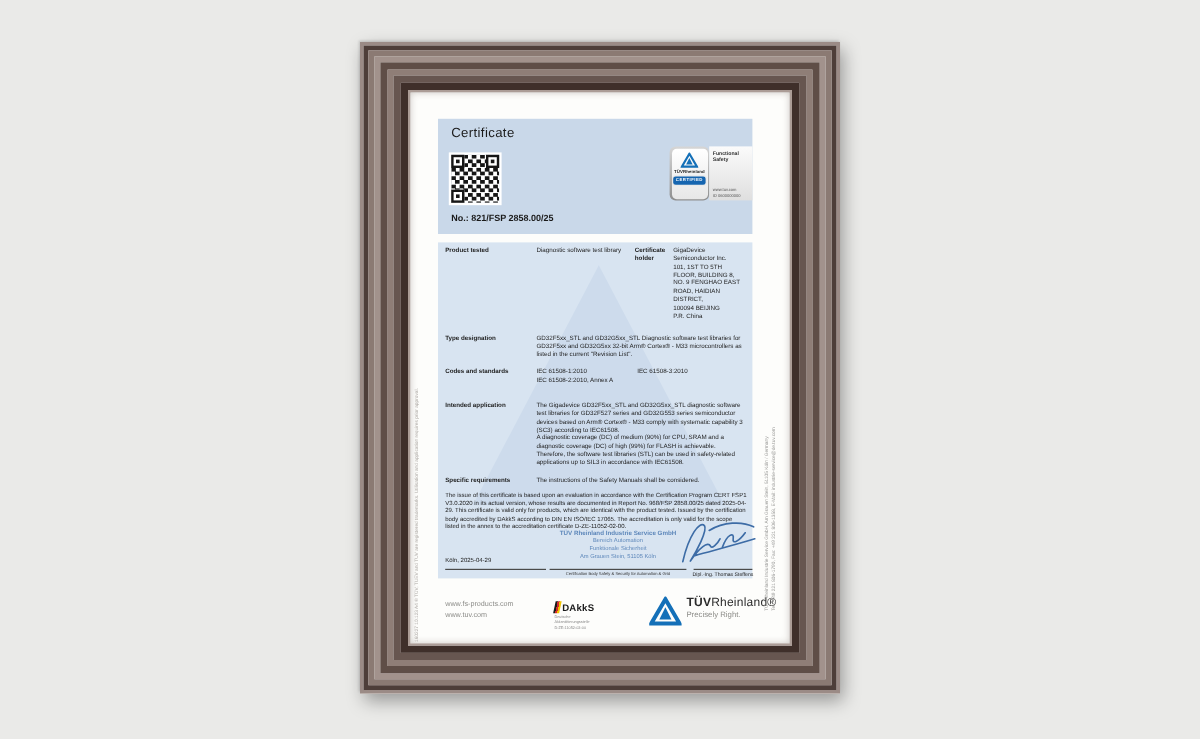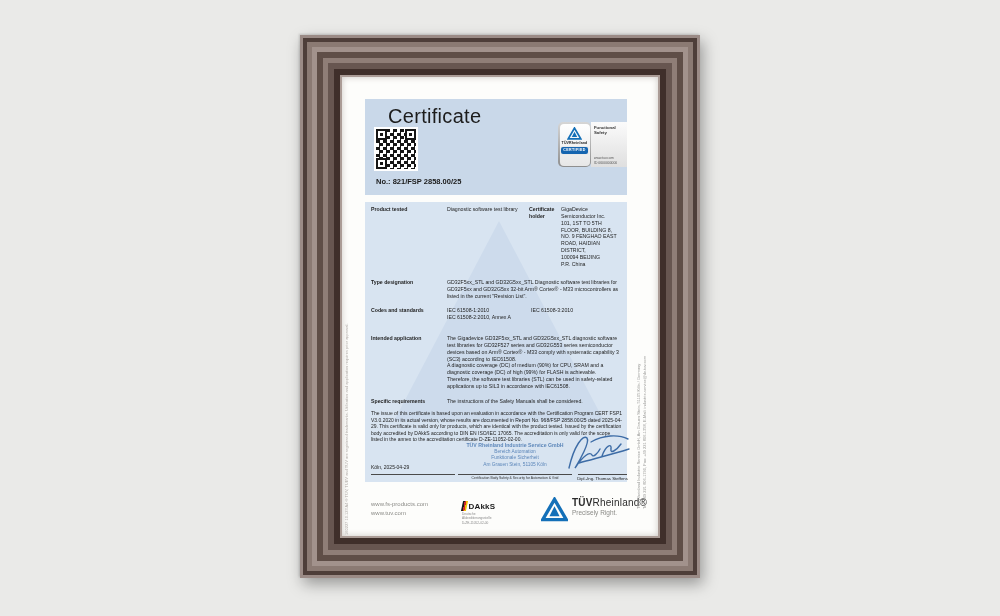--- a/index.html
+++ b/index.html
@@ -17,21 +17,21 @@
            box-shadow:inset 0 0 6px rgba(60,40,30,.25); overflow:hidden; }
 
   .panel { position:absolute; left:23px; width:262px; }
   .panel-header { top:22px; height:96px; background:#c9d8e9; }
   .panel-body   { top:125px; height:280px; background:#d8e4f1; }
 
   .watermark { position:absolute; left:29px; top:19px; width:0; height:0;
                border-left:105px solid transparent; border-right:105px solid transparent;
                border-bottom:200px solid #cddbec; }
 
-  .cert-title { position:absolute; left:11px; top:6px; font-size:20px; color:#1c1c1c; letter-spacing:.3px;margin-left:12px; }
+  .cert-title { position:absolute; left:11px; top:6px; font-size:11px; color:#1c1c1c; letter-spacing:.3px; }
 
   .qr { position:absolute; left:11px; top:30px; width:40px; height:40px; background:#fff;
         background-image:repeating-conic-gradient(#161616 0% 25%, rgba(0,0,0,0) 0% 50%);
         background-size:7px 7px; outline:2px solid #fff; }
   .qr .finder { position:absolute; width:11px; height:11px; border:2px solid #161616; background:#fff; }
   .qr .finder::after { content:""; position:absolute; left:2px; top:2px; width:3px; height:3px; background:#161616; }
   .f-tl{left:0;top:0;} .f-tr{right:0;top:0;} .f-bl{left:0;bottom:0;}
 
   .badge-wrap { position:absolute; left:193px; top:23px; width:69px; height:45px; display:flex; }
   .badge { width:33px; height:45px; border-radius:5px; background:linear-gradient(180deg,#d6d6d6,#8f8f8f);

